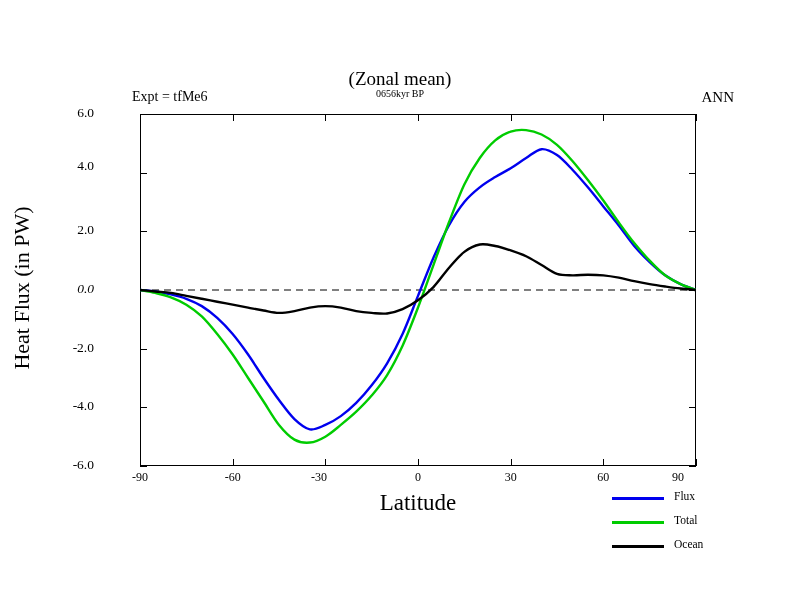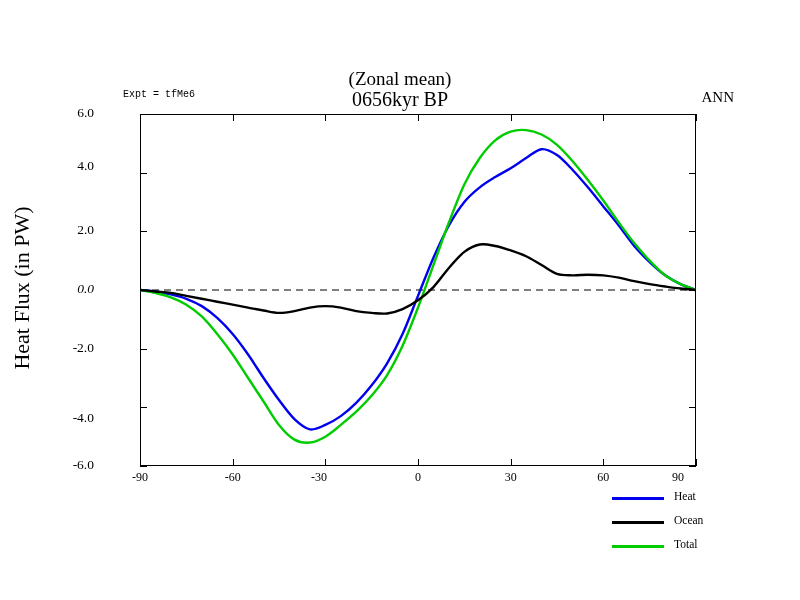--- a/index.html
+++ b/index.html
@@ -33,32 +33,32 @@
     position: absolute;
     left: 0;
     top: 68px;
     width: 800px;
     text-align: center;
     font-size: 19px;
     font-family: "Liberation Serif", serif;
   }
   .expt-label {
     position: absolute;
-    left: 123px;
+    left: 132px;
     top: 89px;
+    font-size: 14px;
+    font-family: Liberation Serif, serif;
+  }
+  .period-label {
+    position: absolute;
+    left: 0;
+    top: 88px;
+    width: 800px;
+    text-align: center;
     font-size: 10px;
-    font-family: Liberation Mono, monospace;
-  }
-  .period-label {
-    position: absolute;
-    left: 0;
-    top: 88px;
-    width: 800px;
-    text-align: center;
-    font-size: 20px;
     font-family: "Liberation Serif", serif;
   }
   .season-label {
     position: absolute;
     right: 66px;
     top: 89px;
     font-size: 15px;
     font-family: "Liberation Serif", serif;
   }
   .plot-frame {
@@ -169,35 +169,36 @@
 <body>
 
 <div id="page">
 
   <div class="subtitle">(Zonal mean)</div>
   <div class="expt-label">Expt = tfMe6</div>
   <div class="period-label">0656kyr BP</div>
   <div class="season-label">ANN</div>
 
   <div class="ylabel">Heat Flux (in PW)</div>
+  <div class="xlabel">Latitude</div>
 
   <div class="plot-frame"></div>
 
   <svg class="series-layer" id="series-layer" width="556" height="352">
       <line x1="0" x2="556" y1="176" y2="176" stroke="#000" stroke-width="1" stroke-dasharray="7,5"></line>
       <path d="M 0.00 176.00 C 2.57 176.24, 10.30 176.73, 15.44 177.47 C 20.59 178.20, 25.74 179.18, 30.89 180.40 C 36.04 181.62, 41.19 182.84, 46.33 184.80 C 51.48 186.76, 56.63 188.96, 61.78 192.13 C 66.93 195.31, 72.07 199.22, 77.22 203.87 C 82.37 208.51, 87.52 213.89, 92.67 220.00 C 97.81 226.11, 102.96 233.20, 108.11 240.53 C 113.26 247.87, 118.41 256.42, 123.56 264.00 C 128.70 271.58, 133.85 279.16, 139.00 286.00 C 144.15 292.84, 149.30 300.18, 154.44 305.07 C 159.59 309.96, 164.74 314.36, 169.89 315.33 C 175.04 316.31, 180.19 313.13, 185.33 310.93 C 190.48 308.73, 195.63 305.80, 200.78 302.13 C 205.93 298.47, 211.07 294.07, 216.22 288.93 C 221.37 283.80, 226.52 277.93, 231.67 271.33 C 236.81 264.73, 241.96 257.89, 247.11 249.33 C 252.26 240.78, 257.41 231.24, 262.56 220.00 C 267.70 208.76, 272.85 194.58, 278.00 181.87 C 283.15 169.16, 288.30 155.47, 293.44 143.73 C 298.59 132.00, 303.74 120.76, 308.89 111.47 C 314.04 102.18, 319.19 94.36, 324.33 88.00 C 329.48 81.64, 334.63 77.49, 339.78 73.33 C 344.93 69.18, 350.07 66.24, 355.22 63.07 C 360.37 59.89, 365.52 57.44, 370.67 54.27 C 375.81 51.09, 380.96 47.18, 386.11 44.00 C 391.26 40.82, 396.41 35.69, 401.56 35.20 C 406.70 34.71, 411.85 37.64, 417.00 41.07 C 422.15 44.49, 427.30 50.36, 432.44 55.73 C 437.59 61.11, 442.74 67.22, 447.89 73.33 C 453.04 79.44, 458.19 86.04, 463.33 92.40 C 468.48 98.76, 473.63 104.87, 478.78 111.47 C 483.93 118.07, 489.07 125.89, 494.22 132.00 C 499.37 138.11, 504.52 143.24, 509.67 148.13 C 514.81 153.02, 519.96 157.67, 525.11 161.33 C 530.26 165.00, 535.41 167.69, 540.56 170.13 C 545.70 172.58, 553.43 175.02, 556.00 176.00" fill="none" stroke="#0000ee" stroke-width="2.4" stroke-linejoin="round" stroke-linecap="round"></path>
       <path d="M 0.00 176.00 C 2.57 176.49, 10.30 177.71, 15.44 178.93 C 20.59 180.16, 25.74 181.38, 30.89 183.33 C 36.04 185.29, 41.19 187.49, 46.33 190.67 C 51.48 193.84, 56.63 197.51, 61.78 202.40 C 66.93 207.29, 72.07 213.64, 77.22 220.00 C 82.37 226.36, 87.52 233.20, 92.67 240.53 C 97.81 247.87, 102.96 256.18, 108.11 264.00 C 113.26 271.82, 118.41 279.64, 123.56 287.47 C 128.70 295.29, 133.85 304.58, 139.00 310.93 C 144.15 317.29, 149.30 322.67, 154.44 325.60 C 159.59 328.53, 164.74 329.02, 169.89 328.53 C 175.04 328.04, 180.19 325.60, 185.33 322.67 C 190.48 319.73, 195.63 315.09, 200.78 310.93 C 205.93 306.78, 211.07 302.62, 216.22 297.73 C 221.37 292.84, 226.52 287.71, 231.67 281.60 C 236.81 275.49, 241.96 269.38, 247.11 261.07 C 252.26 252.76, 257.41 242.98, 262.56 231.73 C 267.70 220.49, 272.85 207.04, 278.00 193.60 C 283.15 180.16, 288.30 165.24, 293.44 151.07 C 298.59 136.89, 303.74 121.98, 308.89 108.53 C 314.04 95.09, 319.19 81.16, 324.33 70.40 C 329.48 59.64, 334.63 51.33, 339.78 44.00 C 344.93 36.67, 350.07 30.80, 355.22 26.40 C 360.37 22.00, 365.52 19.31, 370.67 17.60 C 375.81 15.89, 380.96 15.64, 386.11 16.13 C 391.26 16.62, 396.41 18.09, 401.56 20.53 C 406.70 22.98, 411.85 26.40, 417.00 30.80 C 422.15 35.20, 427.30 41.07, 432.44 46.93 C 437.59 52.80, 442.74 59.40, 447.89 66.00 C 453.04 72.60, 458.19 79.44, 463.33 86.53 C 468.48 93.62, 473.63 101.44, 478.78 108.53 C 483.93 115.62, 489.07 122.71, 494.22 129.07 C 499.37 135.42, 504.52 141.29, 509.67 146.67 C 514.81 152.04, 519.96 157.42, 525.11 161.33 C 530.26 165.24, 535.41 167.69, 540.56 170.13 C 545.70 172.58, 553.43 175.02, 556.00 176.00" fill="none" stroke="#00cc00" stroke-width="2.4" stroke-linejoin="round" stroke-linecap="round"></path>
       <path d="M 0.00 176.00 C 2.57 176.24, 10.30 176.98, 15.44 177.47 C 20.59 177.96, 25.74 178.20, 30.89 178.93 C 36.04 179.67, 41.19 180.89, 46.33 181.87 C 51.48 182.84, 56.63 183.82, 61.78 184.80 C 66.93 185.78, 72.07 186.76, 77.22 187.73 C 82.37 188.71, 87.52 189.69, 92.67 190.67 C 97.81 191.64, 102.96 192.62, 108.11 193.60 C 113.26 194.58, 118.41 195.65, 123.56 196.53 C 128.70 197.41, 133.85 198.78, 139.00 198.88 C 144.15 198.98, 149.30 198.00, 154.44 197.12 C 159.59 196.24, 164.74 194.43, 169.89 193.60 C 175.04 192.77, 180.19 192.13, 185.33 192.13 C 190.48 192.13, 195.63 192.77, 200.78 193.60 C 205.93 194.43, 211.07 196.24, 216.22 197.12 C 221.37 198.00, 226.52 198.49, 231.67 198.88 C 236.81 199.27, 241.96 200.10, 247.11 199.47 C 252.26 198.83, 257.41 197.27, 262.56 195.07 C 267.70 192.87, 272.85 189.93, 278.00 186.27 C 283.15 182.60, 288.30 178.44, 293.44 173.07 C 298.59 167.69, 303.74 159.87, 308.89 154.00 C 314.04 148.13, 319.19 141.78, 324.33 137.87 C 329.48 133.96, 334.63 131.51, 339.78 130.53 C 344.93 129.56, 350.07 131.02, 355.22 132.00 C 360.37 132.98, 365.52 134.69, 370.67 136.40 C 375.81 138.11, 380.96 139.82, 386.11 142.27 C 391.26 144.71, 396.41 148.13, 401.56 151.07 C 406.70 154.00, 411.85 158.16, 417.00 159.87 C 422.15 161.58, 427.30 161.19, 432.44 161.33 C 437.59 161.48, 442.74 160.75, 447.89 160.75 C 453.04 160.75, 458.19 160.84, 463.33 161.33 C 468.48 161.82, 473.63 162.70, 478.78 163.68 C 483.93 164.66, 489.07 166.12, 494.22 167.20 C 499.37 168.28, 504.52 169.25, 509.67 170.13 C 514.81 171.01, 519.96 171.75, 525.11 172.48 C 530.26 173.21, 535.41 173.95, 540.56 174.53 C 545.70 175.12, 553.43 175.76, 556.00 176.00" fill="none" stroke="#000000" stroke-width="2.4" stroke-linejoin="round" stroke-linecap="round"></path>
     </svg>
 
   <div id="ticks">
       <div class="ytick" style="top: 457px;">-6.0</div>
       <div class="tickmark-y" style="top: 466px;"></div>
       <div class="tickmark-y-right" style="top: 466px;"></div>
-      <div class="ytick" style="top: 398.333px; margin-top: 12px;">-4.0</div>
+      <div class="ytick" style="top: 398.333px;">-4.0</div>
       <div class="tickmark-y" style="top: 407.333px;"></div>
       <div class="tickmark-y-right" style="top: 407.333px;"></div>
       <div class="ytick" style="top: 339.667px;">-2.0</div>
       <div class="tickmark-y" style="top: 348.667px;"></div>
       <div class="tickmark-y-right" style="top: 348.667px;"></div>
       <div class="ytick" style="top: 281px; font-style: italic;">0.0</div>
       <div class="tickmark-y" style="top: 290px;"></div>
       <div class="tickmark-y-right" style="top: 290px;"></div>
       <div class="ytick" style="top: 222.333px;">2.0</div>
       <div class="tickmark-y" style="top: 231.333px;"></div>
@@ -227,25 +228,25 @@
       <div class="tickmark-x" style="left: 603.333px;"></div>
       <div class="tickmark-x-top" style="left: 603.333px;"></div>
       <div class="xtick" style="left: 656px;">90</div>
       <div class="tickmark-x" style="left: 696px;"></div>
       <div class="tickmark-x-top" style="left: 696px;"></div>
     </div>
 
   <div class="legend">
     <div class="legend-row">
       <div class="legend-line" id="lg0" style="background: rgb(0, 0, 238);"></div>
-      <div class="legend-text">Heat</div>
+      <div class="legend-text">Flux</div>
+    </div>
+    <div class="legend-row">
+      <div class="legend-line" id="lg1" style="background: rgb(0, 204, 0);"></div>
+      <div class="legend-text">Total</div>
     </div>
     <div class="legend-row">
       <div class="legend-line" id="lg2" style="background: rgb(0, 0, 0);"></div>
       <div class="legend-text">Ocean</div>
     </div>
-    <div class="legend-row">
-      <div class="legend-line" id="lg1" style="background: rgb(0, 204, 0);"></div>
-      <div class="legend-text">Total</div>
-    </div>
   </div>
 
 </div>
 
 </body></html>

